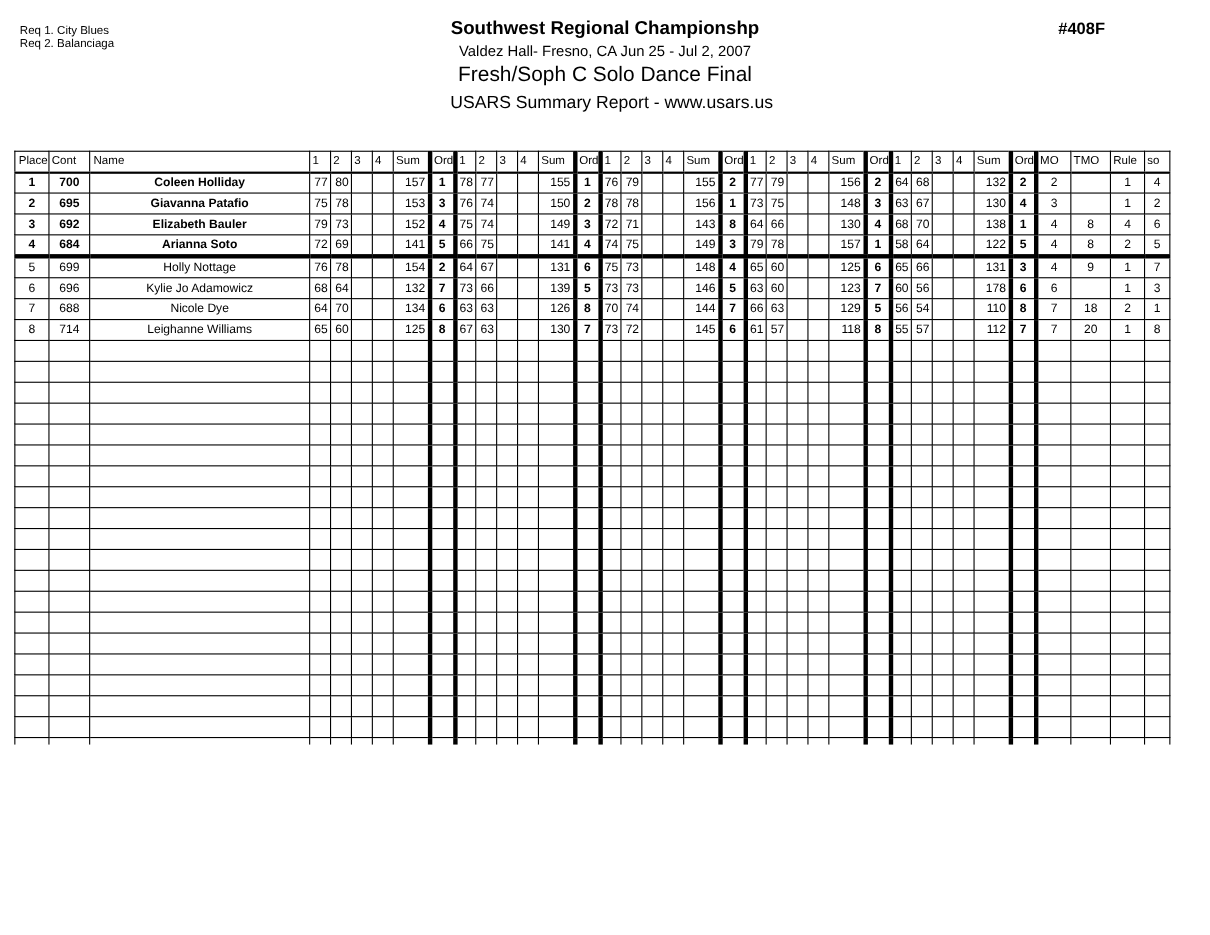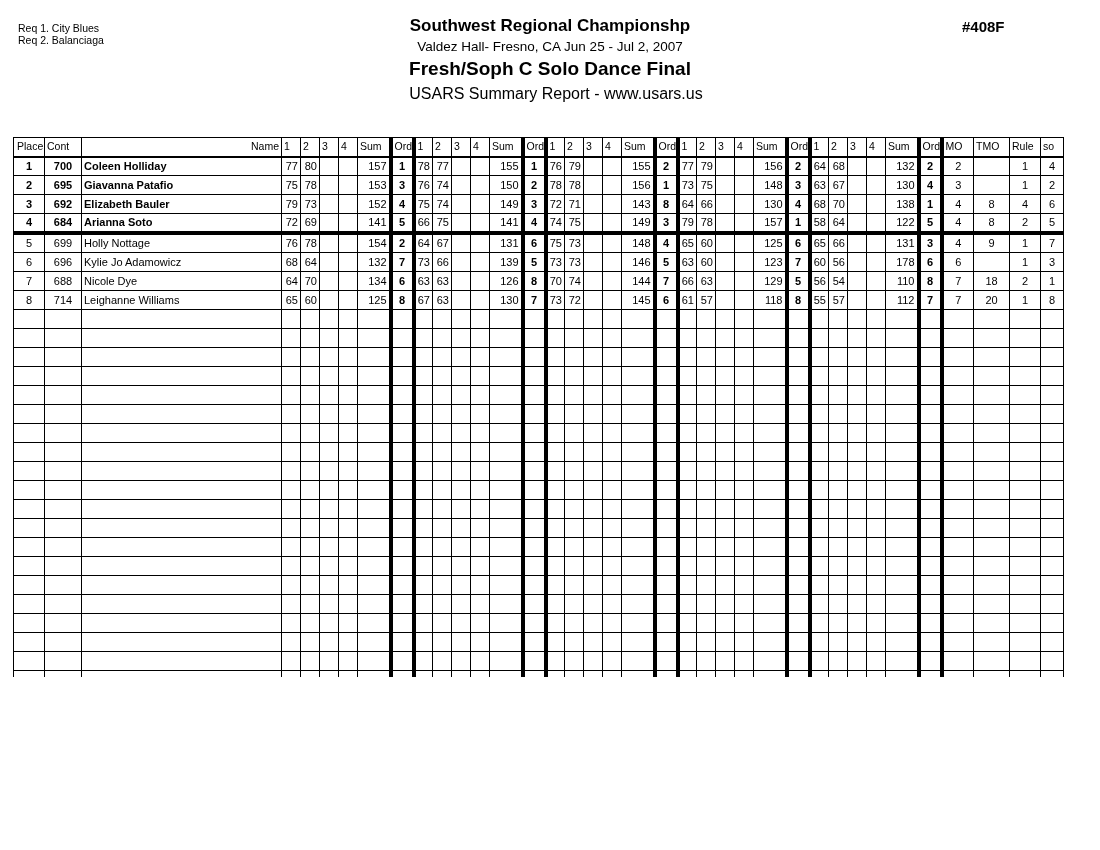--- a/index.html
+++ b/index.html
@@ -5,36 +5,36 @@
   html,body { margin:0; padding:0; background:#fff; }
   .page {
     position:relative; width:1100px; height:677px; background:#fff;
     font-family:"Liberation Sans", sans-serif; color:#000; overflow:hidden;
   }
   
   .req-block { position:absolute; top:22px; left:18px; font-size:10.5px; line-height:12px; }
   .title-block { position:absolute; top:16px; left:0; width:1100px; text-align:center; }
   .title-line1 { font-size:17px; font-weight:bold; }
   .title-line2 { font-size:13.5px; margin-top:3px; }
-  .title-line3 { font-size:19px; font-weight:bold; margin-top:4px;text-align:center; }
+  .title-line3 { font-size:19px; font-weight:normal; margin-top:4px;text-align:center; }
   .title-line4 { font-size:16px; margin-top:5px;margin-left:12px; }
   .event-number { position:absolute; top:18px; left:962px; font-size:15px; font-weight:bold; }
 
   
   table.results { position:absolute; left:13px; top:137px; border-collapse:collapse; table-layout:fixed; width:1050px; }
   table.results td { border:1px solid #000; height:19px; padding:0 2px; font-size:11px; line-height:17px; overflow:hidden; white-space:nowrap; box-sizing:border-box; }
   tr.judge-row td { border:none; height:20px; }
   tr.judge-row td.judge-box { border:1px solid #000; text-align:left; padding-left:4px; font-size:11px; }
   tr.header-row td { border-bottom:2px solid #000; font-size:10.5px; }
-  tr.header-row td.h-place, tr.header-row td.h-name { text-align:right; padding-left:3px; }
+  tr.header-row td.h-place, tr.header-row td.h-name { text-align:left; padding-left:3px; }
   td.ord { border-left:4px solid #000 !important; border-right:4px solid #000 !important; text-align:center; }
   td.ord-val { font-weight:bold; }
   td.num { text-align:right; padding-right:3px; }
   td.ctr { text-align:center; }
-  td.name { text-align:left; padding-left:4px; }
+  td.name { text-align:center; padding-left:4px; }
   tr.bold-row td.place, tr.bold-row td.cont, tr.bold-row td.name { font-weight:bold; }
   tr.sep td { border-bottom:4px solid #000; }
 
   
   .footer-version { position:absolute; top:751px; left:612px; font-size:7px; }
   .footer-printed-label { position:absolute; top:753px; left:637px; font-size:12px; }
   .footer-printed-value { position:absolute; top:753px; left:703px; font-size:12px; }
   .footer-scorer-label { position:absolute; top:753px; left:845px; font-size:12px; }
 </style>
 </head>

